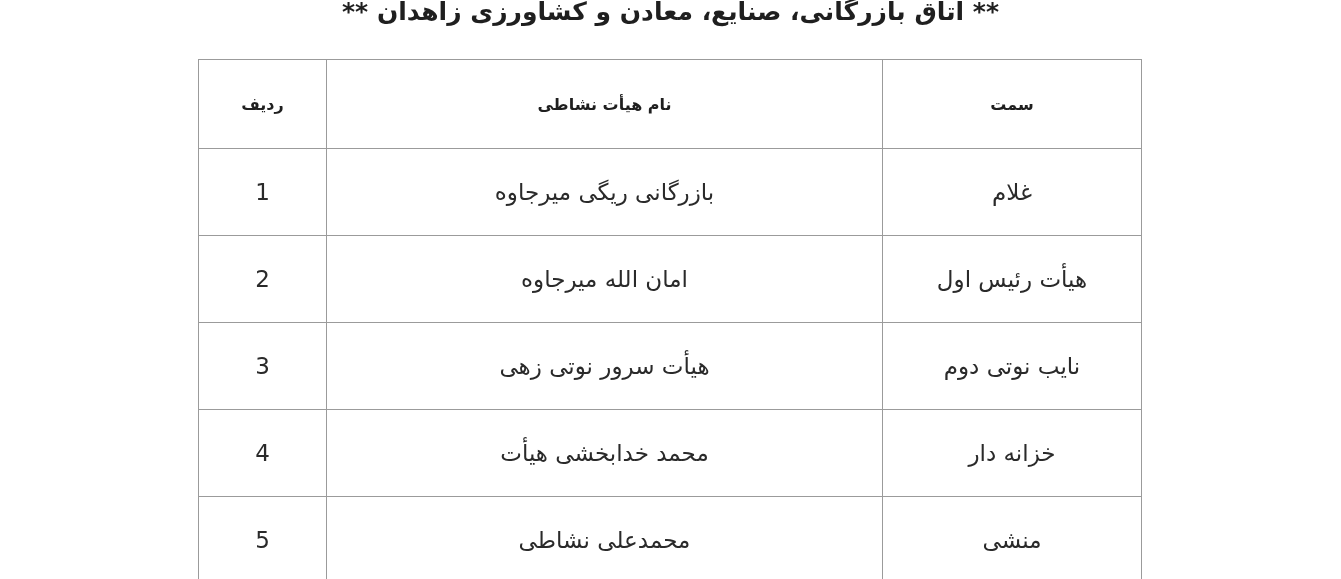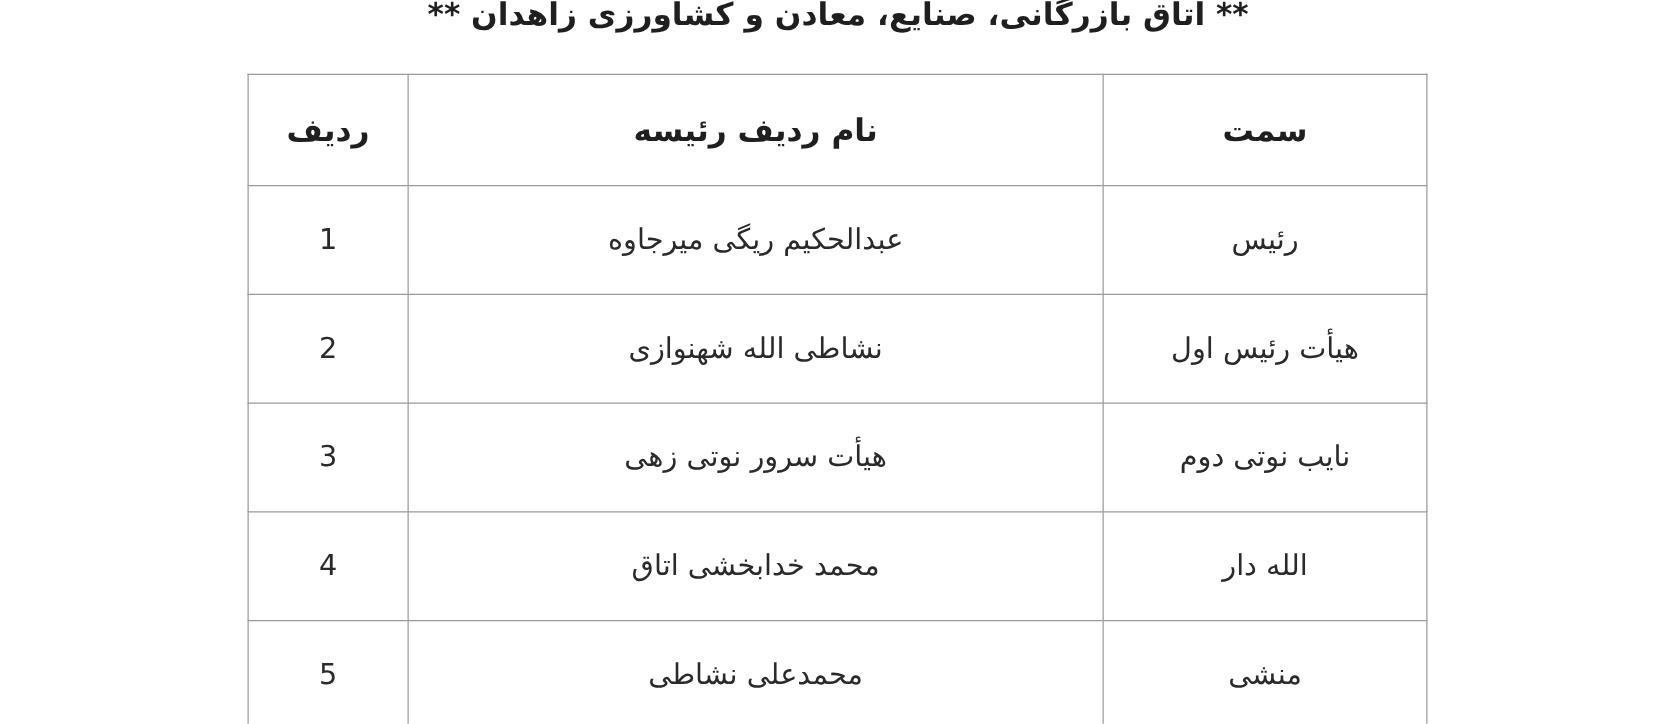--- a/index.html
+++ b/index.html
@@ -48,21 +48,21 @@
   table.board-table th,
   table.board-table td {
     border: 1px solid #9b9b9b;
     text-align: center;
     vertical-align: middle;
     padding: 0;
     background: #ffffff;
   }
   table.board-table thead th {
     height: 88px;
-    font-size: 25px;
+    font-size: 16px;
     font-weight: bold;
     color: #1f1f1f;
   }
   table.board-table tbody td {
     height: 86px;
     font-size: 23px;
     font-weight: normal;
     color: #2a2a2a;
   }
   col.col-row { width: 128px; }
@@ -87,43 +87,43 @@
   <div class="table-wrap">
     <table class="board-table">
       <colgroup>
         <col class="col-post">
         <col class="col-name">
         <col class="col-row">
       </colgroup>
       <thead>
         <tr>
           <th class="cell-post">سمت</th>
-          <th class="cell-name">نام ردیف رئیسه</th>
+          <th class="cell-name">نام هیأت نشاطی</th>
           <th class="cell-row">ردیف</th>
         </tr>
       </thead>
       <tbody>
         <tr>
-          <td class="cell-post">رئیس</td>
-          <td class="cell-name">عبدالحکیم ریگی میرجاوه</td>
+          <td class="cell-post">غلام</td>
+          <td class="cell-name">بازرگانی ریگی میرجاوه</td>
           <td class="cell-row">1</td>
         </tr>
         <tr>
           <td class="cell-post">هیأت رئیس اول</td>
-          <td class="cell-name">نشاطی الله شهنوازی</td>
+          <td class="cell-name">امان الله میرجاوه</td>
           <td class="cell-row">2</td>
         </tr>
         <tr>
           <td class="cell-post">نایب نوتی دوم</td>
           <td class="cell-name">هیأت سرور نوتی زهی</td>
           <td class="cell-row">3</td>
         </tr>
         <tr>
-          <td class="cell-post">الله دار</td>
-          <td class="cell-name">محمد خدابخشی اتاق</td>
+          <td class="cell-post">خزانه دار</td>
+          <td class="cell-name">محمد خدابخشی هیأت</td>
           <td class="cell-row">4</td>
         </tr>
         <tr>
           <td class="cell-post">منشی</td>
           <td class="cell-name">محمدعلی نشاطی</td>
           <td class="cell-row">5</td>
         </tr>
       </tbody>
     </table>
   </div>

